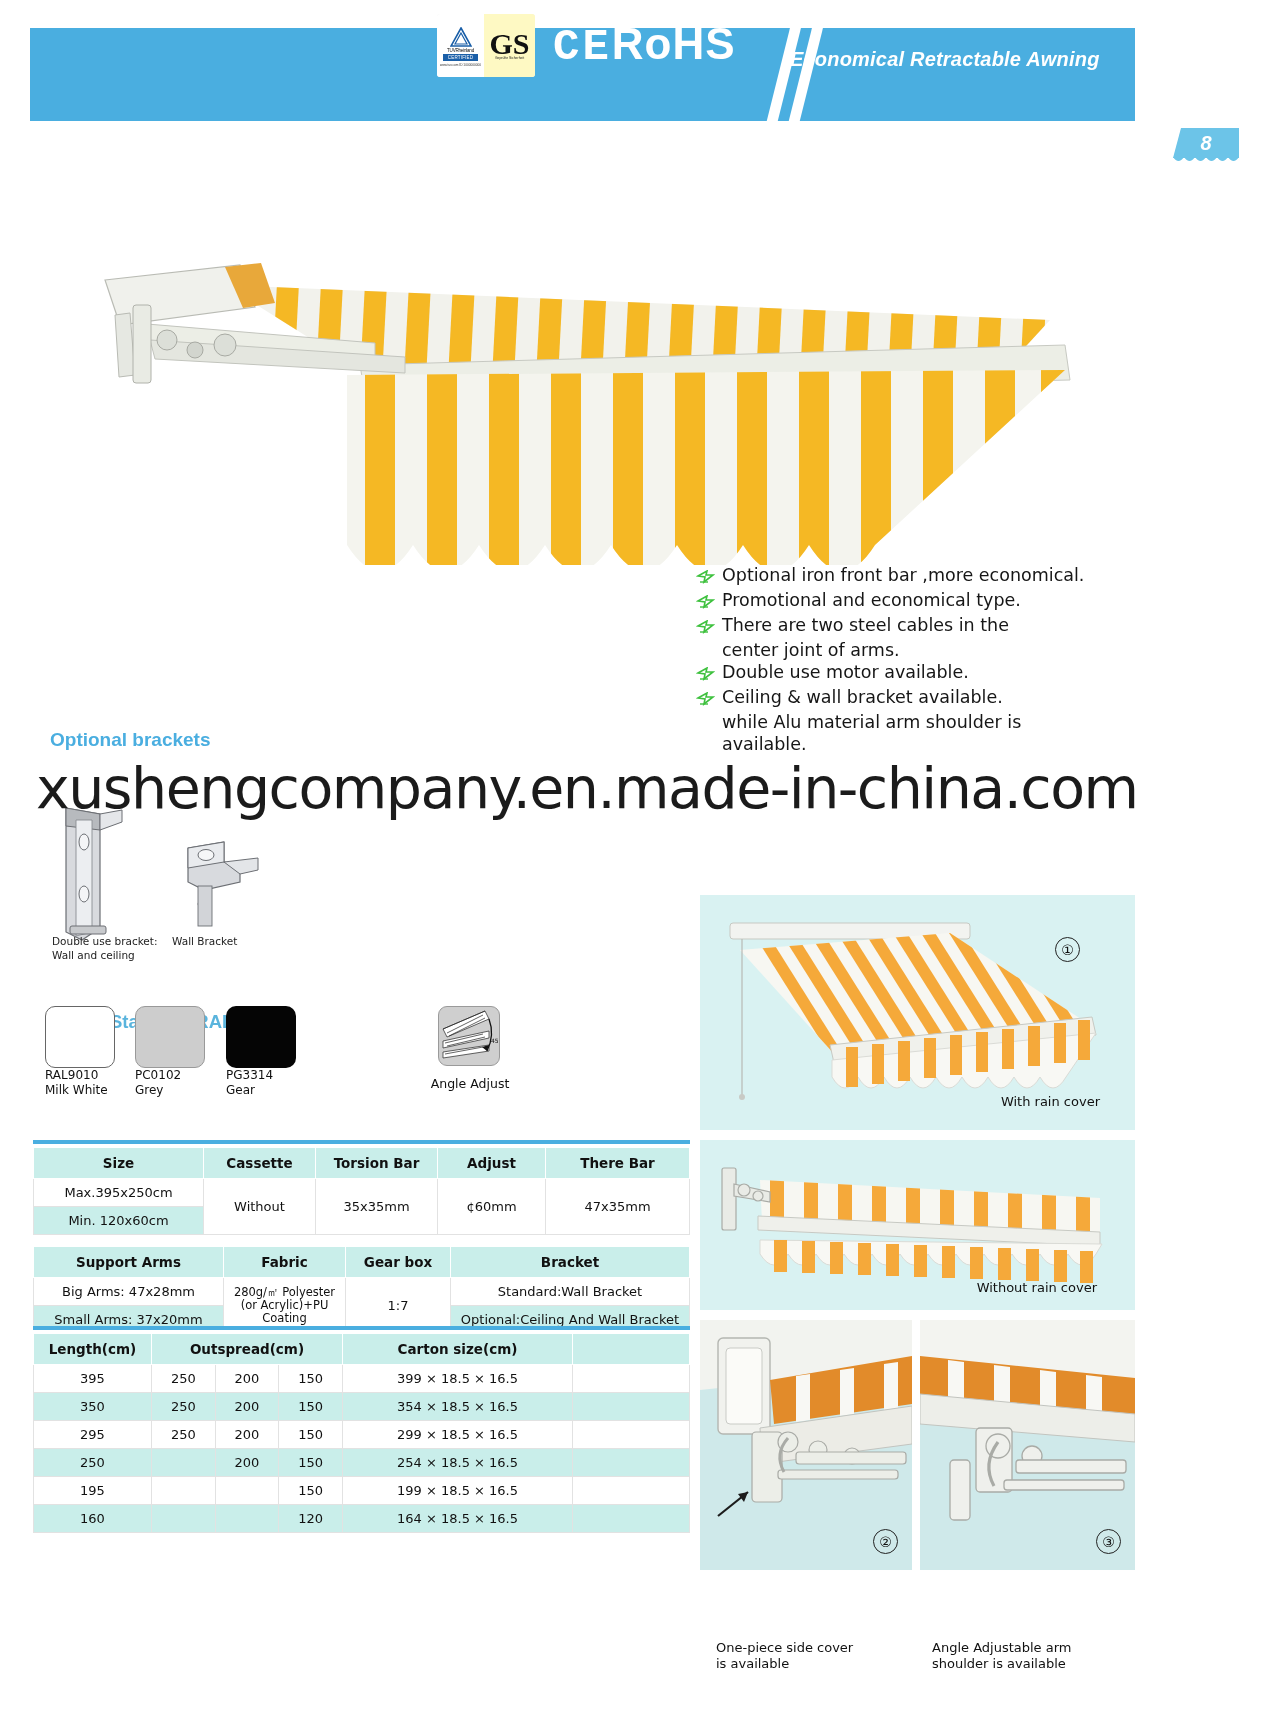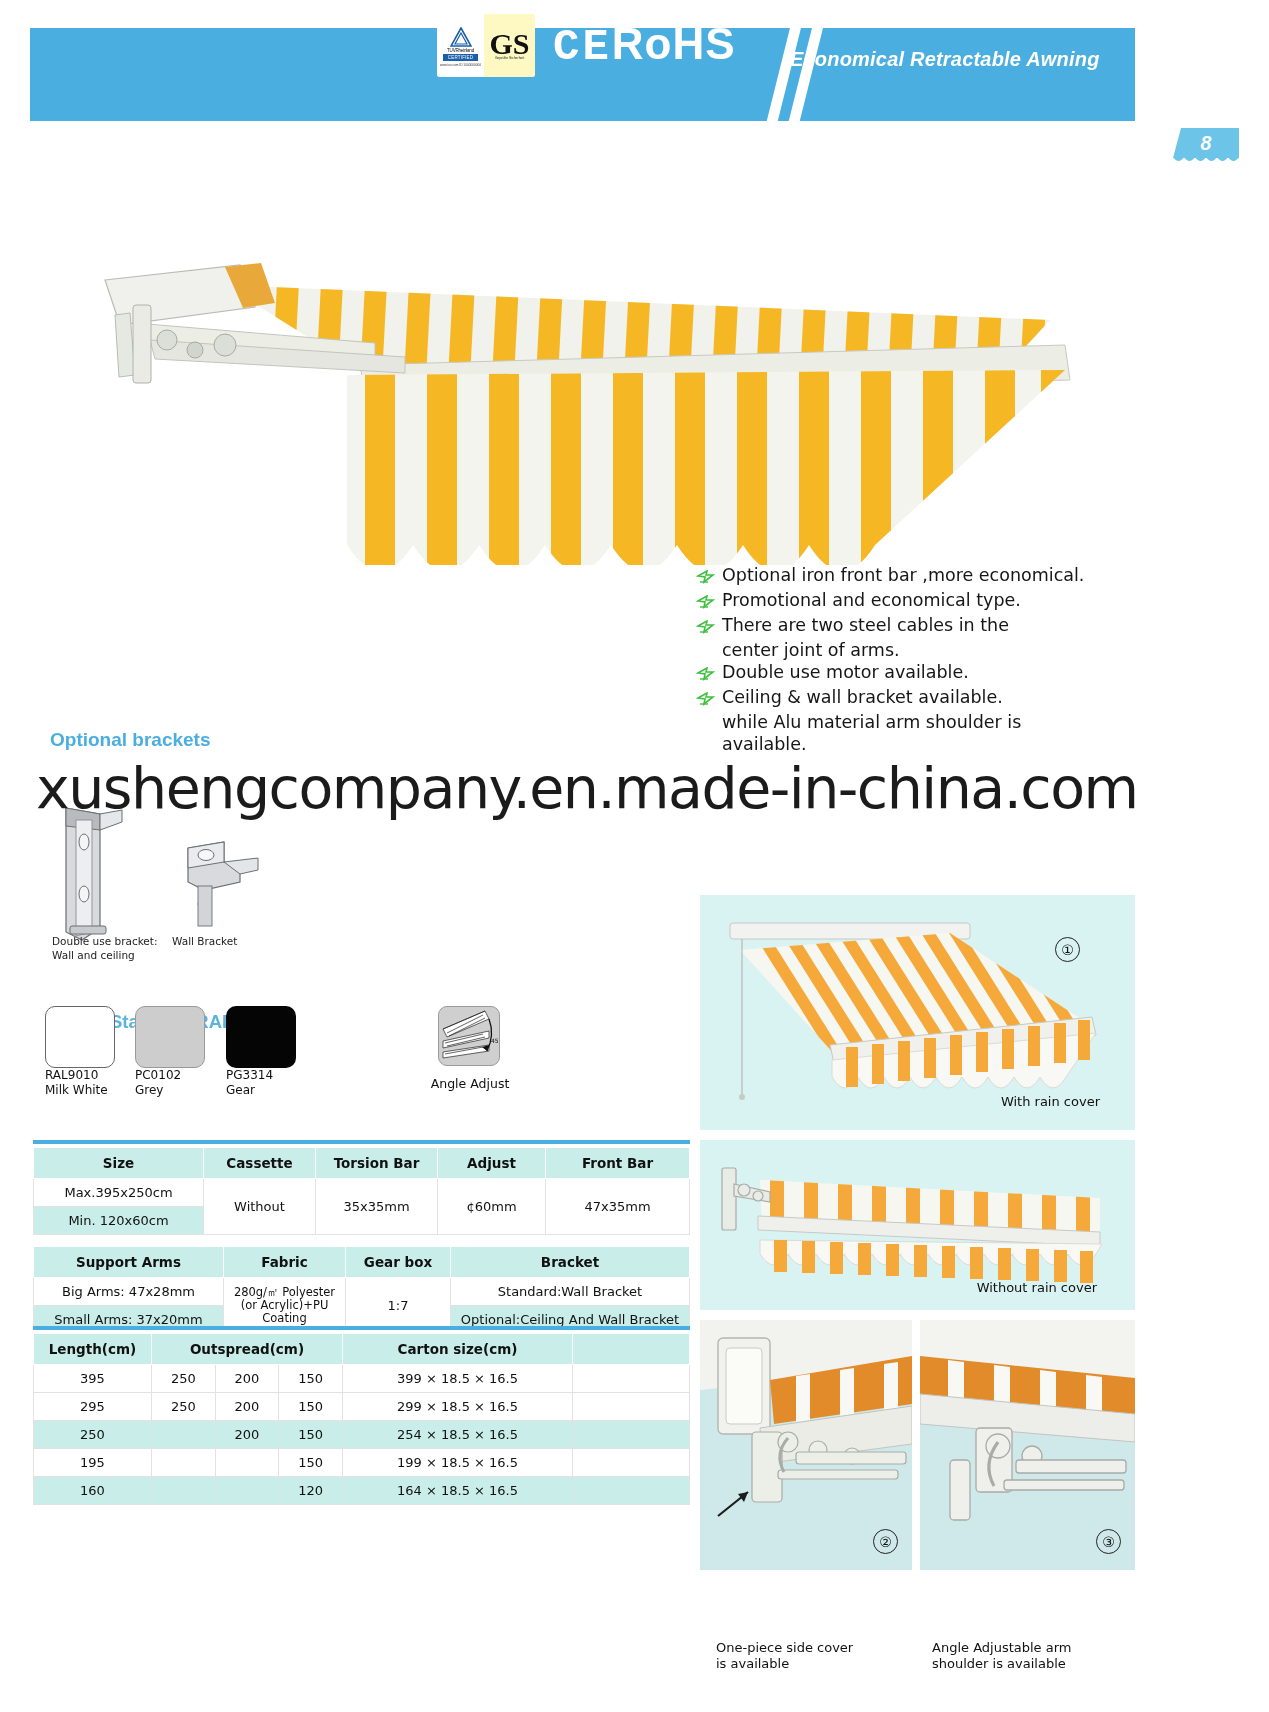--- a/index.html
+++ b/index.html
@@ -421,21 +421,21 @@
 
 <div class="tbl-wrap" style="top:1140px; width:657px;">
   <div class="tbl-rule"></div>
   <table class="spec">
     <thead>
       <tr>
         <th style="width:170px">Size</th>
         <th style="width:112px">Cassette</th>
         <th style="width:122px">Torsion Bar</th>
         <th style="width:108px">Adjust</th>
-        <th>Front Bar</th>
+        <th>There Bar</th>
       </tr>
     </thead>
     <tbody>
       <tr>
         <td>Max.395x250cm</td>
         <td rowspan="2">Without</td>
         <td rowspan="2">35x35mm</td>
         <td rowspan="2">¢60mm</td>
         <td rowspan="2">47x35mm</td>
       </tr>
@@ -483,20 +483,28 @@
       </tr>
     </thead>
     <tbody>
       <tr>
         <td>395</td>
         <td>250</td>
         <td>200</td>
         <td>150</td>
         <td>399 × 18.5 × 16.5</td>
         <td></td>
+      </tr>
+      <tr>
+        <td class="tint">350</td>
+        <td class="tint">250</td>
+        <td class="tint">200</td>
+        <td class="tint">150</td>
+        <td class="tint">354 × 18.5 × 16.5</td>
+        <td class="tint"></td>
       </tr>
       <tr>
         <td>295</td>
         <td>250</td>
         <td>200</td>
         <td>150</td>
         <td>299 × 18.5 × 16.5</td>
         <td></td>
       </tr>
       <tr>

